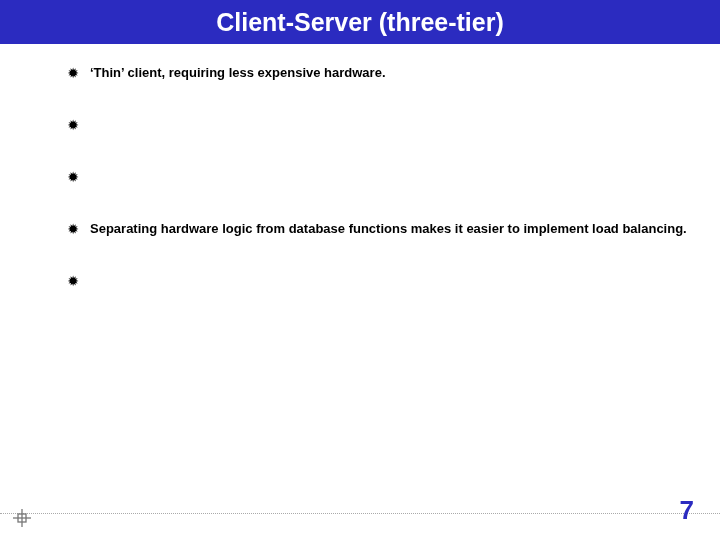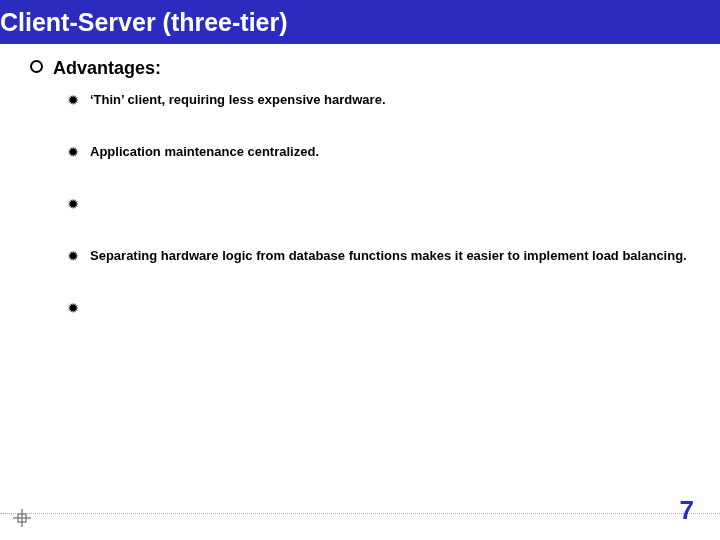--- a/index.html
+++ b/index.html
@@ -1,18 +1,18 @@
 <!DOCTYPE html>
 <html><head>
 <meta charset="utf-8">
 <style>
   * { margin: 0; padding: 0; box-sizing: border-box; }
   html, body { width: 720px; height: 540px; font-family: Arial, Helvetica, sans-serif; background: #fff; overflow: hidden; }
   .slide { width: 720px; height: 540px; position: relative; }
-  .title-bar { width: 100%; height: 44px; background: #2b2bc0; display: flex; align-items: center; justify-content: flex-start; }
+  .title-bar { width: 100%; height: 44px; background: #2b2bc0; display: flex; align-items: center; justify-content: center; }
   .title-bar h1 { color: #fff; font-weight: bold; font-size: 25px; }
   .body { padding: 14px 30px 0 30px; }
   .level1 { display: flex; align-items: flex-start; margin-bottom: 12px; }
   .bullet1 { width: 13px; height: 13px; border: 2px solid #000; border-radius: 50%; flex-shrink: 0; margin-top: 2px; margin-right: 10px; background: #fff; }
   .level1-text { font-weight: bold; font-size: 18px; color: #000; }
   .level2-list { margin-left: 36px; margin-top: 6px; }
   .level2 { display: flex; align-items: flex-start; margin-bottom: 34px; }
   .bullet2 { font-size: 14px; line-height: 18px; color: #000; flex-shrink: 0; margin-right: 10px; width: 14px; text-align: center; }
   .level2-text { font-weight: bold; font-size: 13px; color: #000; line-height: 1.35; }
   .footer { position: absolute; left: 0; right: 0; bottom: 18px; border-top: 1px dotted #aaa; padding-top: 8px; }
@@ -22,33 +22,28 @@
 </style>
 </head>
 <body>
 
 <div class="slide">
   <div class="title-bar">
     <h1>Client-Server (three-tier)</h1>
   </div>
 
   <div class="body">
-    <div class="level1">
-      <span class="bullet1"></span>
-      <span class="level1-text">Advantages:</span>
-    </div>
 
     <div class="level2-list">
       <div class="level2">
         <span class="bullet2">✹</span>
         <span class="level2-text">‘Thin’ client, requiring less expensive hardware.</span>
       </div>
       <div class="level2">
         <span class="bullet2">✹</span>
-        <span class="level2-text">Application maintenance centralized.</span>
       </div>
       <div class="level2">
         <span class="bullet2">✹</span>
       </div>
       <div class="level2">
         <span class="bullet2">✹</span>
         <span class="level2-text">Separating hardware logic from database functions makes it easier to implement load balancing.</span>
       </div>
       <div class="level2">
         <span class="bullet2">✹</span>

